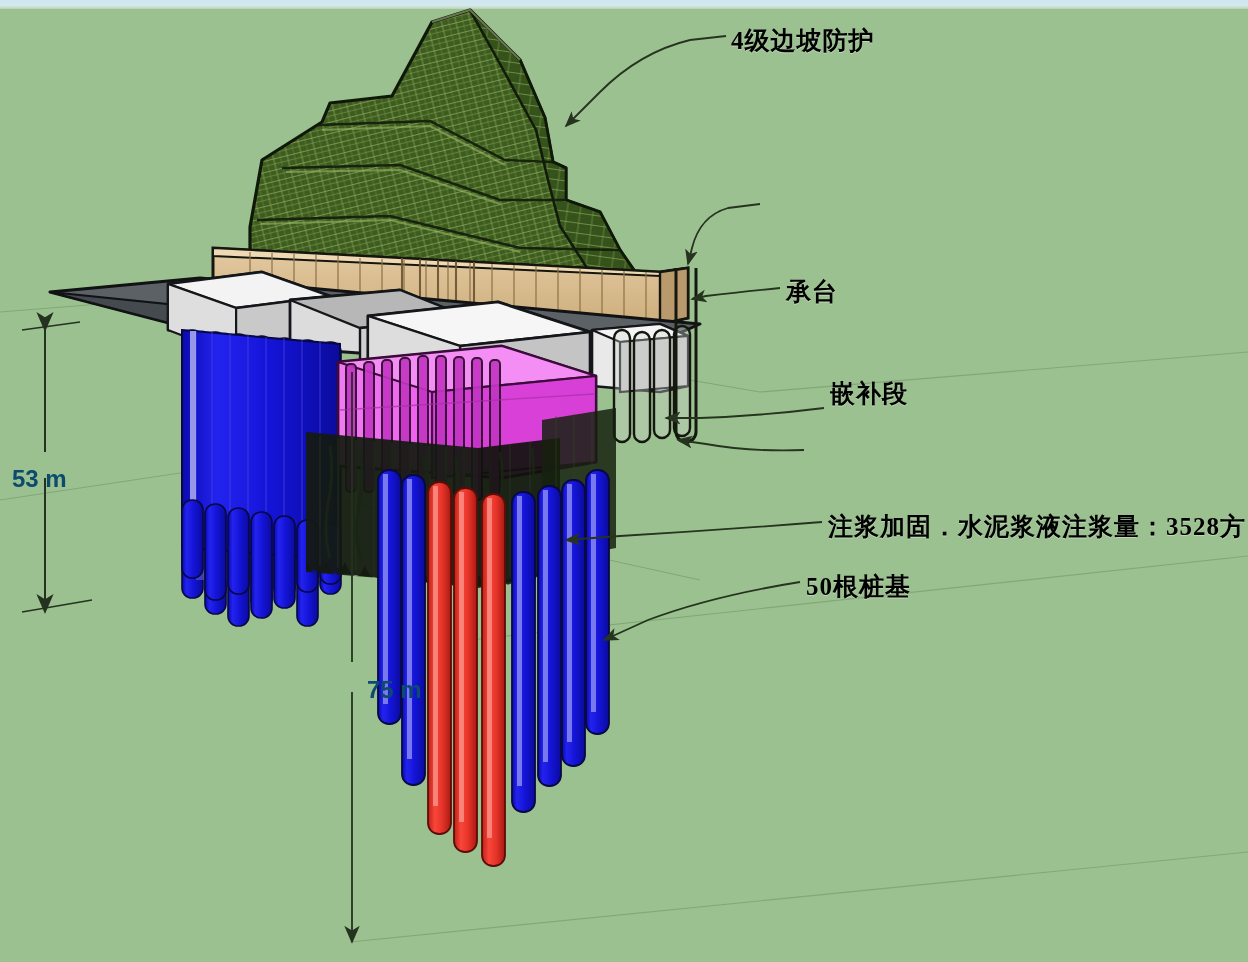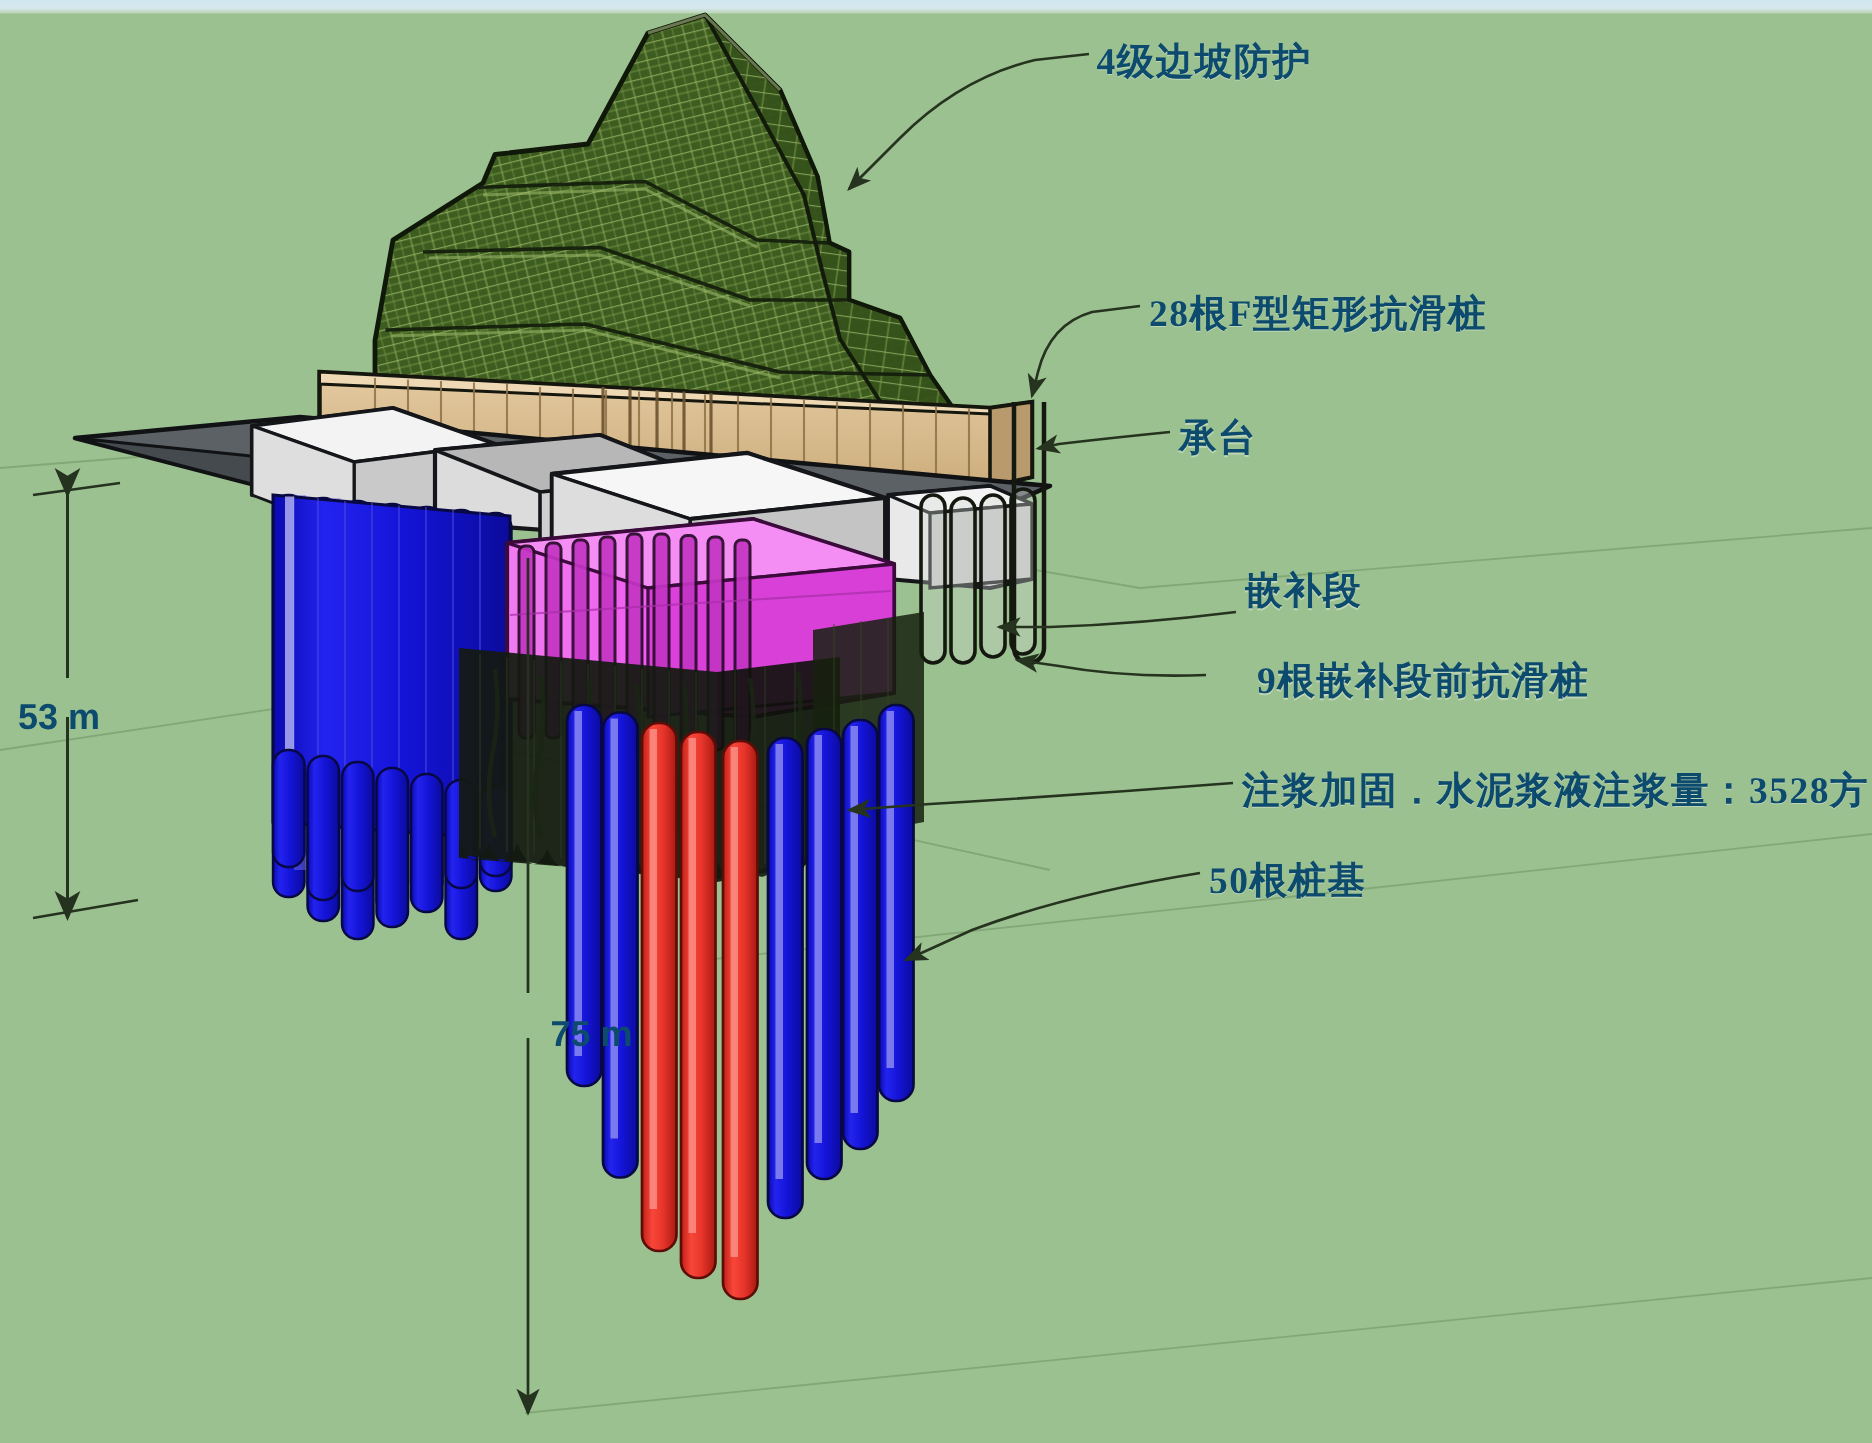--- a/index.html
+++ b/index.html
@@ -11,21 +11,21 @@
     overflow:hidden;
     background:#9CC190;
   }
   #sky{
     position:absolute;left:0;top:0;width:1248px;height:9px;
     background:linear-gradient(180deg,#cfe6ef 0%,#d6e8ee 60%,#b9d3b0 100%);
   }
   svg#scene{position:absolute;left:0;top:0;width:1248px;height:962px;display:block;}
   .anno{
     position:absolute;
-    color:#0c4a6e;
+    color:#000000;
     font-family:"Liberation Serif","DejaVu Serif",serif;
     font-weight:700;
     white-space:nowrap;
     letter-spacing:1px;
     text-shadow:0 1px 0 rgba(255,255,255,.35);
   }
   .anno.cjk{font-size:25px;}
   .dim{
     position:absolute;
     color:#0c4a6e;
@@ -332,27 +332,25 @@
       <path d="M780 288 Q740 292 706 296 L692 299" marker-end="url(#arrowLead)"></path>
       <path d="M824 408 Q760 416 700 418 L666 418" marker-end="url(#arrowLead)"></path>
       <path d="M804 450 Q750 452 706 444 L678 440" marker-end="url(#arrowLead)"></path>
       <path d="M822 522 Q720 530 620 536 L566 540" marker-end="url(#arrowLead)"></path>
       <path d="M800 582 Q712 596 648 620 L604 640" marker-end="url(#arrowLead)"></path>
     </g>
   </svg>
 
   <div class="anno cjk" style="left:731px;top:24px;">4级边坡防护</div>
 
-  <div class="anno cjk" style="left:766px;top:192px;">28根F型矩形抗滑桩</div>
 
   <div class="anno cjk" style="left:786px;top:275px;">承台</div>
 
   <div class="anno cjk" style="left:830px;top:377px;">嵌补段</div>
 
-  <div class="anno cjk" style="left:838px;top:437px;">9根嵌补段前抗滑桩</div>
 
   <div class="anno cjk" style="left:828px;top:510px;">注浆加固．水泥浆液注浆量：3528方</div>
 
   <div class="anno cjk" style="left:806px;top:570px;">50根桩基</div>
 
   <div class="dim" style="left:12px;top:465px;">53 m</div>
 
   <div class="dim" style="left:320px;top:676px;margin-left:47px;">75 m</div>
 </div>
 

